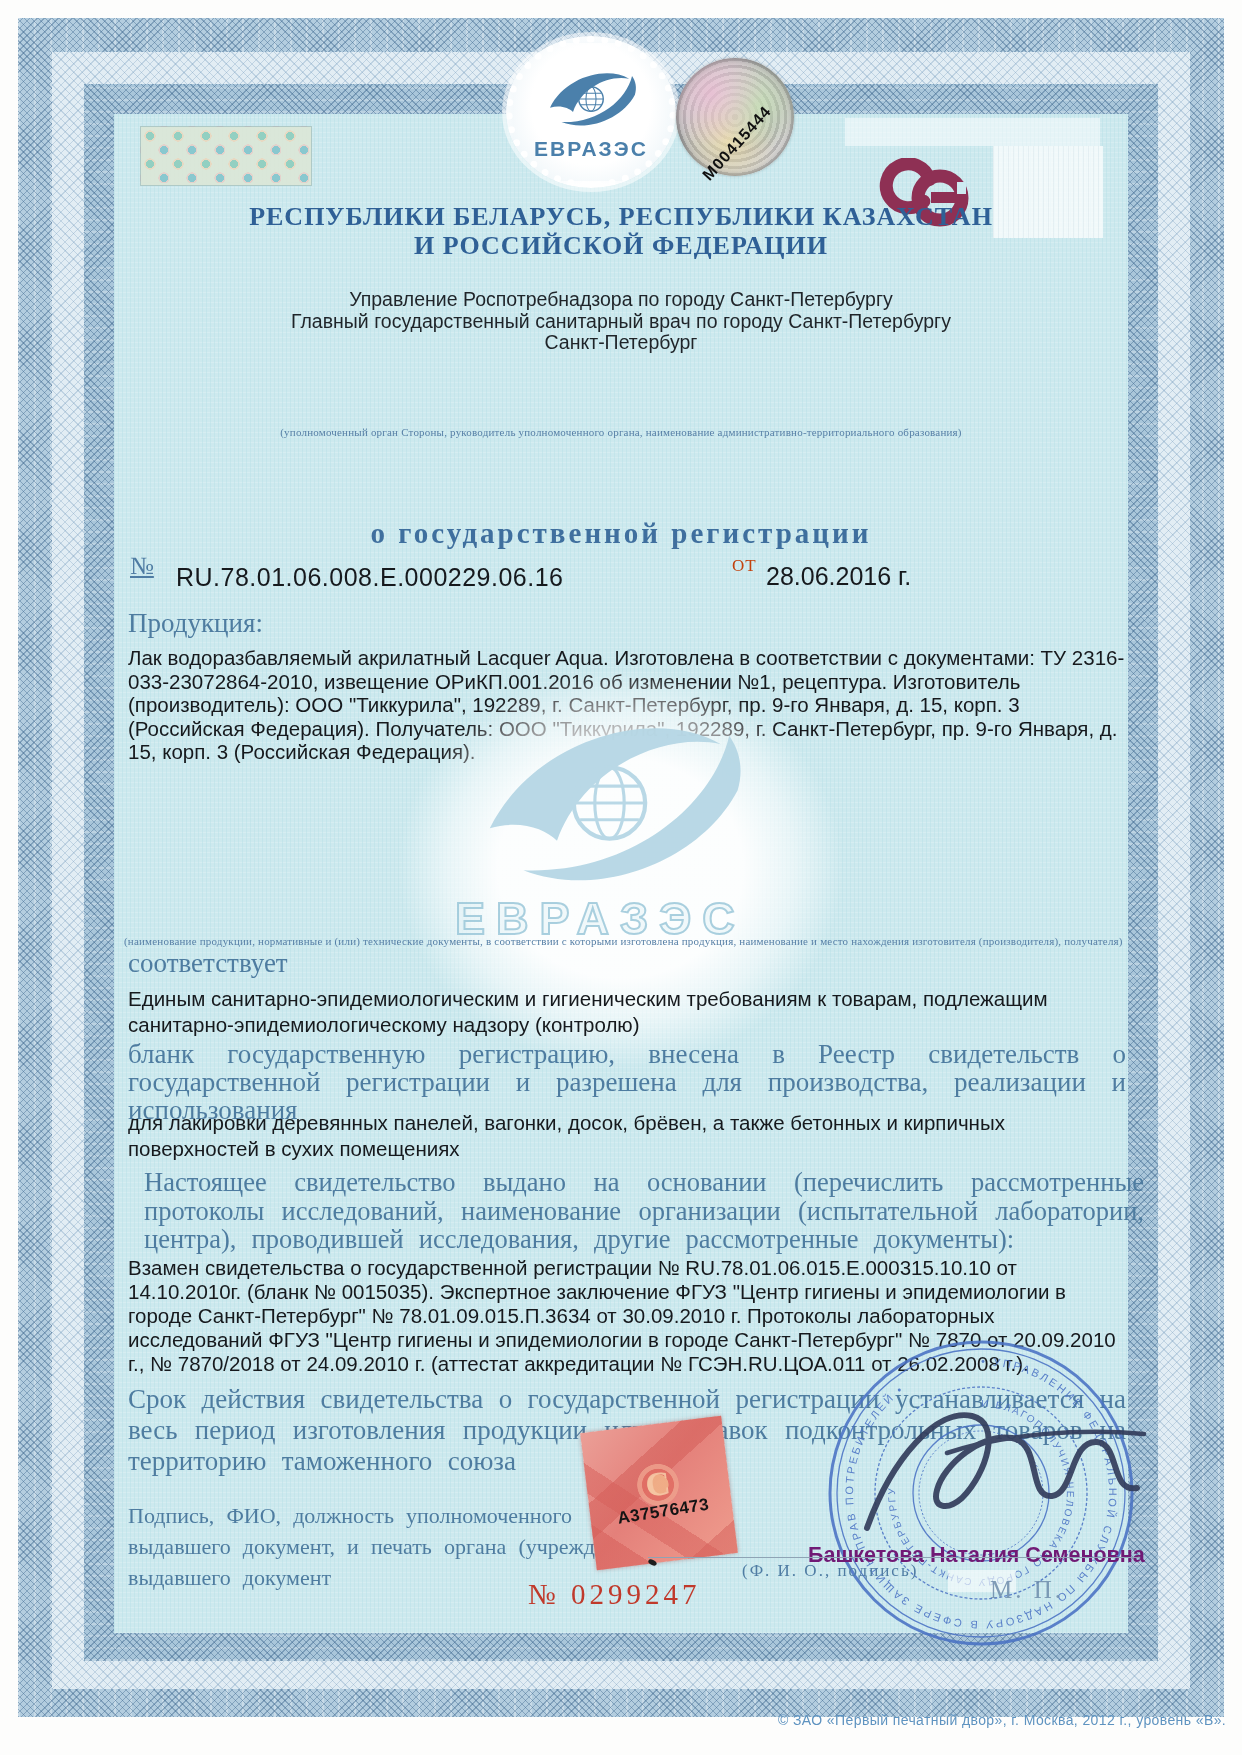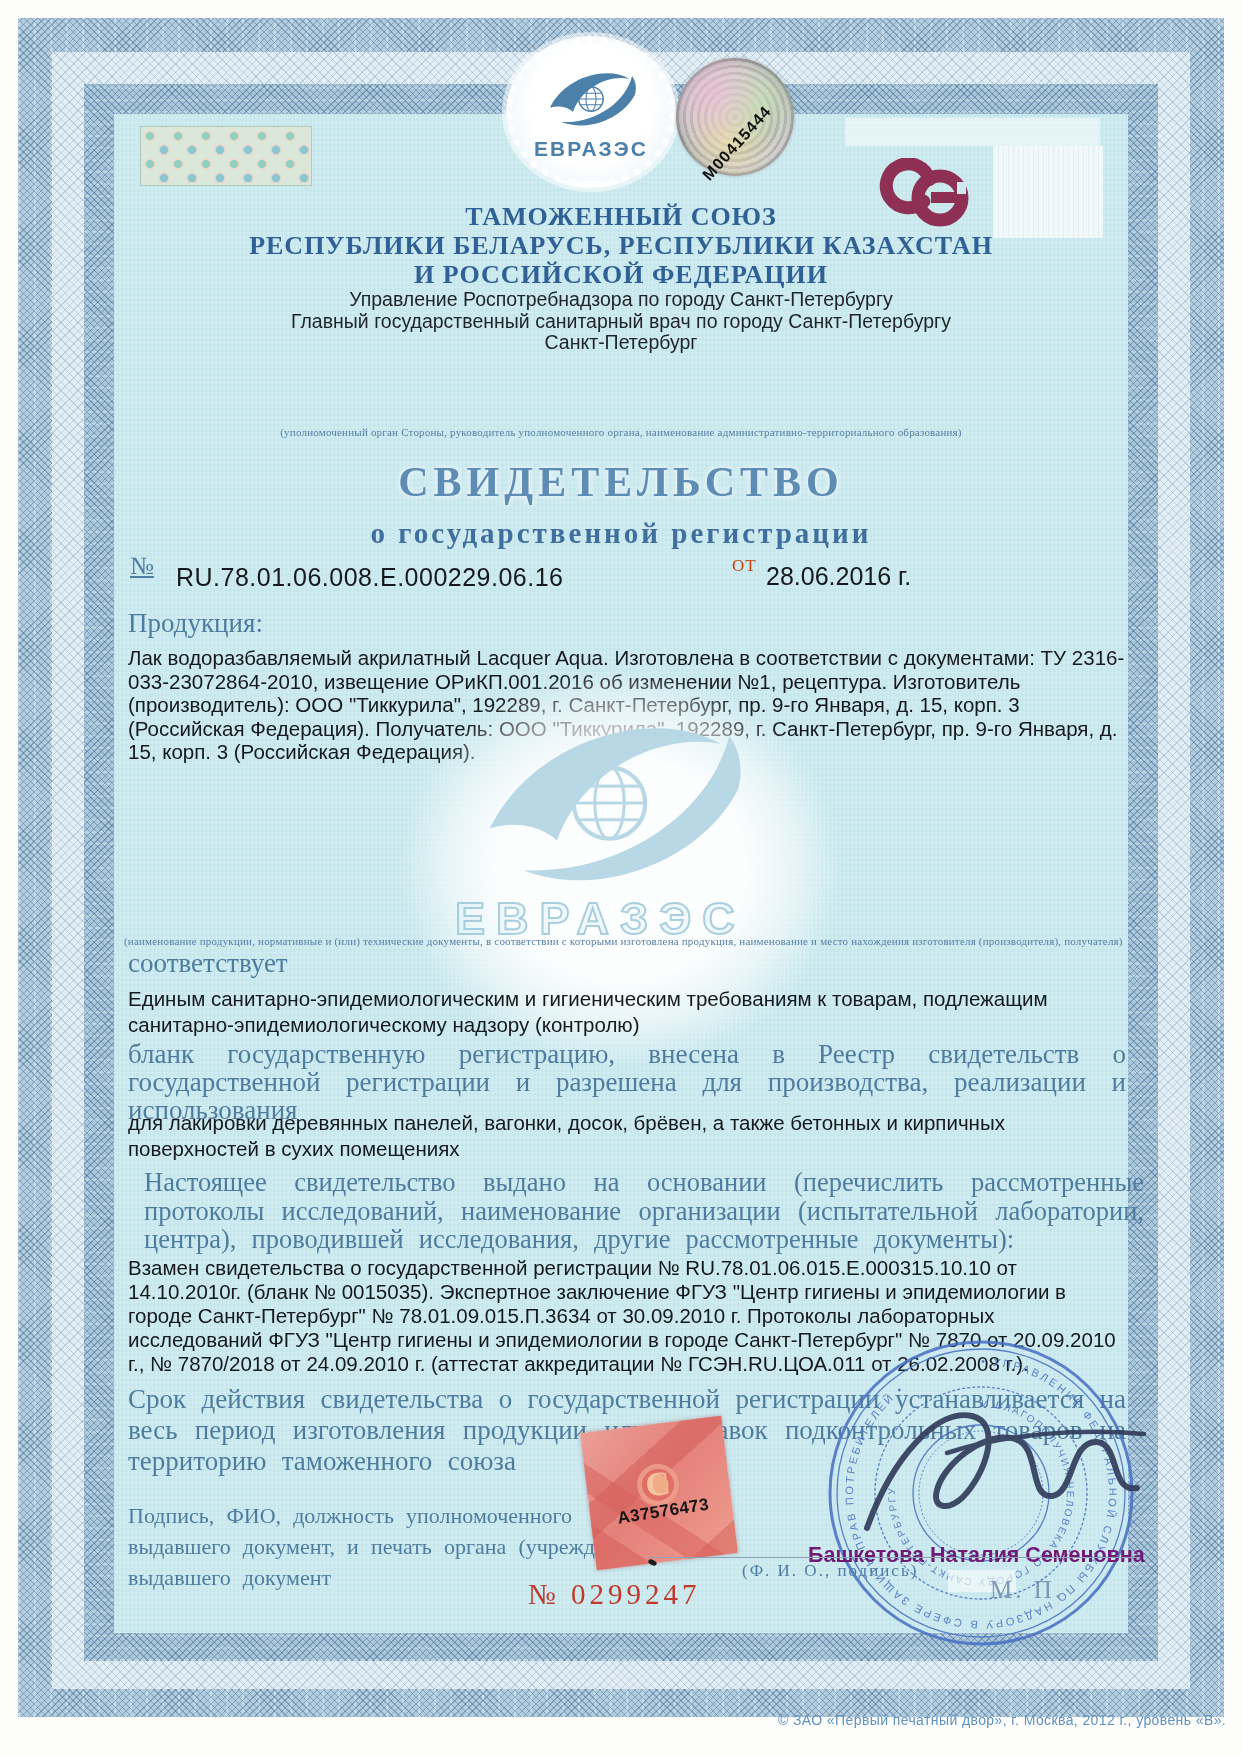--- a/index.html
+++ b/index.html
@@ -135,32 +135,30 @@
   <div class="abs white-rect"></div>
 
   <svg class="abs se-logo" viewBox="0 0 102 70">
     <path d="M46,35 a22,22 0 1,1 12,-19" fill="none" stroke="#8e3054" stroke-width="13" stroke-linecap="round" transform="translate(3,14) rotate(-18 30 20)"></path>
     <circle cx="69" cy="40" r="22" fill="none" stroke="#8e3054" stroke-width="13"></circle>
     <rect x="60" y="34" width="28" height="11" fill="#8e3054"></rect>
     <rect x="86" y="24" width="9" height="12" fill="#cdeaf0"></rect>
   </svg>
 
   <div class="abs center" style="top:202px">
-    <div class="ser cu-line">ТАМОЖЕННЫЙ СОЮЗ</div>
     <div class="ser cu-line">РЕСПУБЛИКИ БЕЛАРУСЬ, РЕСПУБЛИКИ КАЗАХСТАН</div>
     <div class="ser cu-line">И РОССИЙСКОЙ ФЕДЕРАЦИИ</div>
   </div>
   <div class="abs center" style="top:289px">
     <div class="auth-line">Управление Роспотребнадзора по городу Санкт-Петербургу</div>
     <div class="auth-line">Главный государственный санитарный врач по городу Санкт-Петербургу</div>
     <div class="auth-line">Санкт-Петербург</div>
   </div>
   <div class="abs center ser tiny-caption" style="top:426px">(уполномоченный орган Стороны, руководитель уполномоченного органа, наименование административно-территориального образования)</div>
 
-  <div class="abs center ser cert-title" style="top:458px">СВИДЕТЕЛЬСТВО</div>
   <div class="abs center ser cert-sub" style="top:517px">о государственной регистрации</div>
 
   <div class="abs ser" style="left:130px;top:552px;font-size:25px;color:#4f7ca3;text-decoration:underline;">№</div>
   <div class="abs black" style="left:176px;top:563px;font-size:25px;letter-spacing:.5px;">RU.78.01.06.008.E.000229.06.16</div>
   <div class="abs ser" style="left:732px;top:556px;font-size:17px;color:#c2410c;text-transform:uppercase;letter-spacing:1px;">от</div>
   <div class="abs black" style="left:766px;top:562px;font-size:25px;">28.06.2016 г.</div>
 
   <div class="abs ser p-blue-big blue" style="left:128px;top:610px;">Продукция:</div>
   <div class="abs black p-black" style="left:128px;top:646px;width:998px;">Лак водоразбавляемый акрилатный Lacquer Aqua. Изготовлена в соответствии с документами: ТУ 2316-033-23072864-2010, извещение ОРиКП.001.2016 об изменении №1, рецептура. Изготовитель (производитель): ООО "Тиккурила", 192289, г. Санкт-Петербург, пр. 9-го Января, д. 15, корп. 3 (Российская Федерация). Получатель: ООО "Тиккурила", 192289, г. Санкт-Петербург, пр. 9-го Января, д. 15, корп. 3 (Российская Федерация).</div>
 

